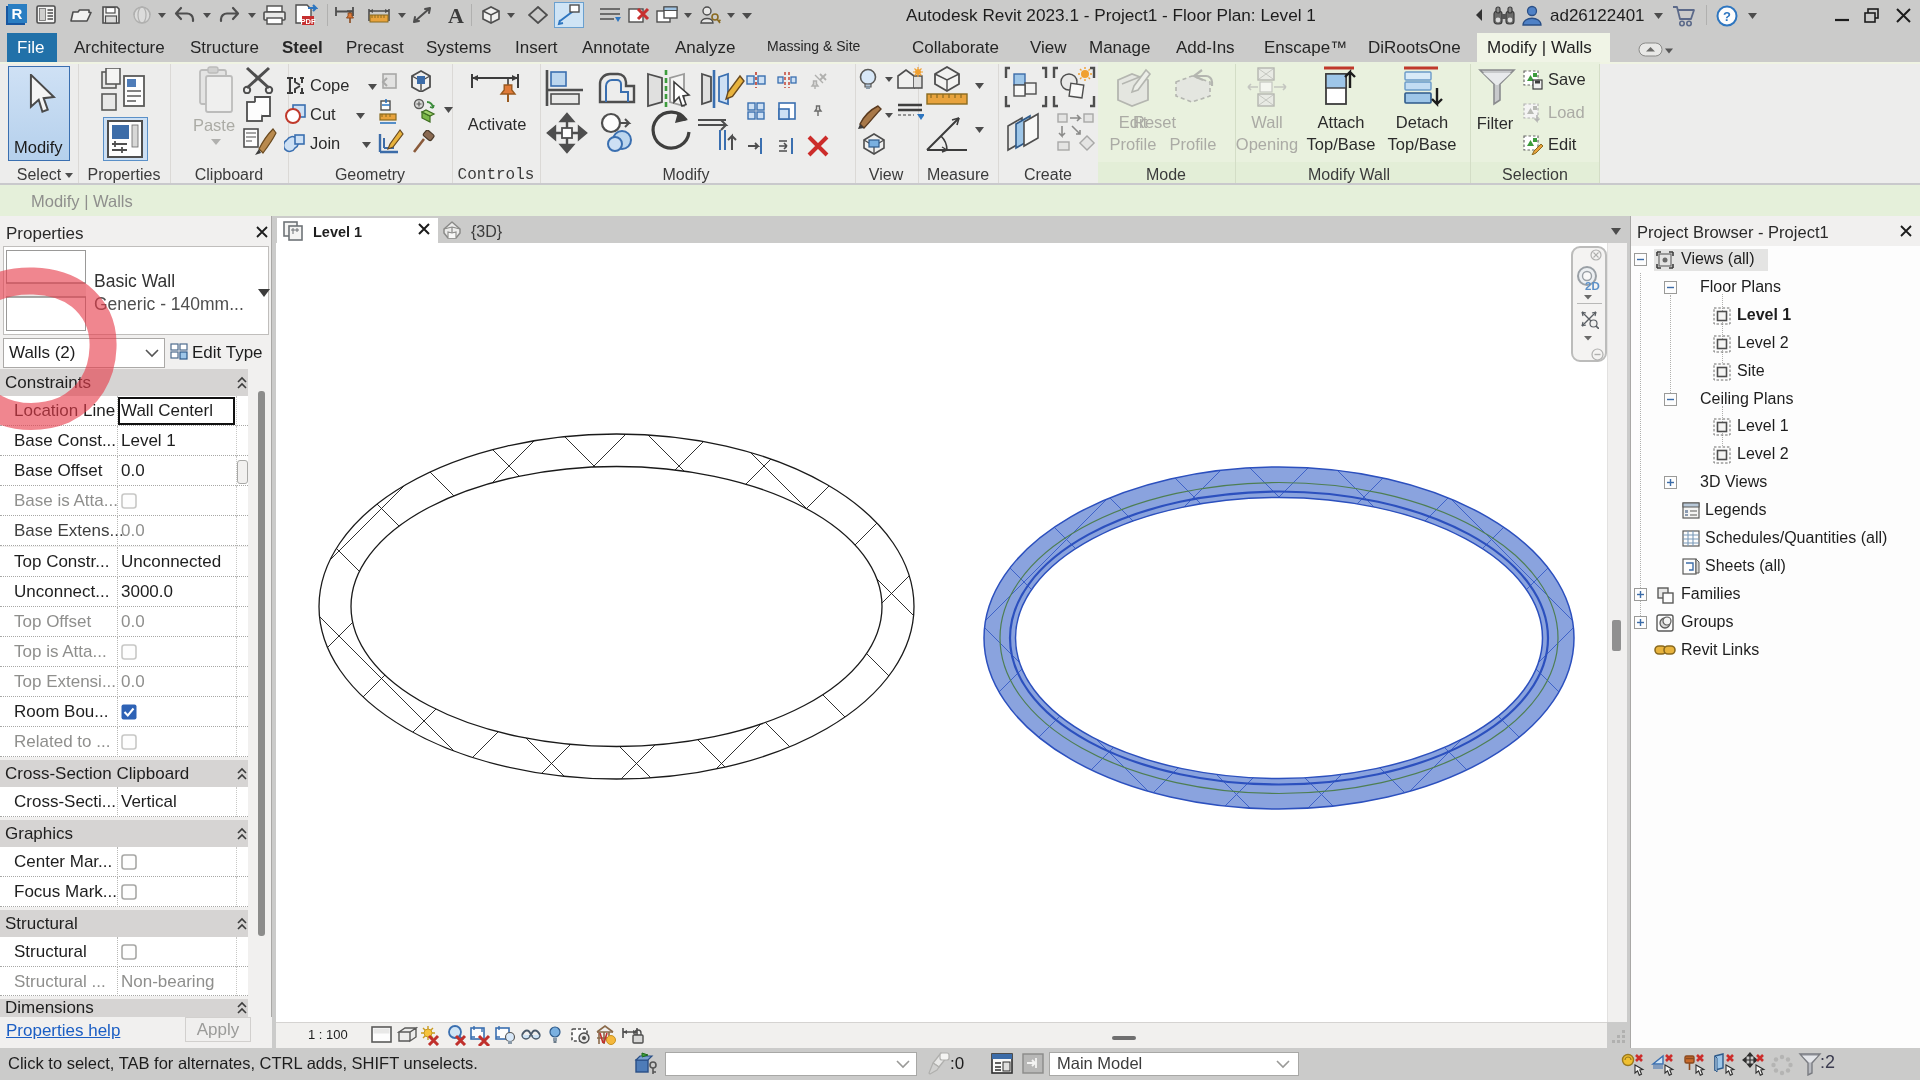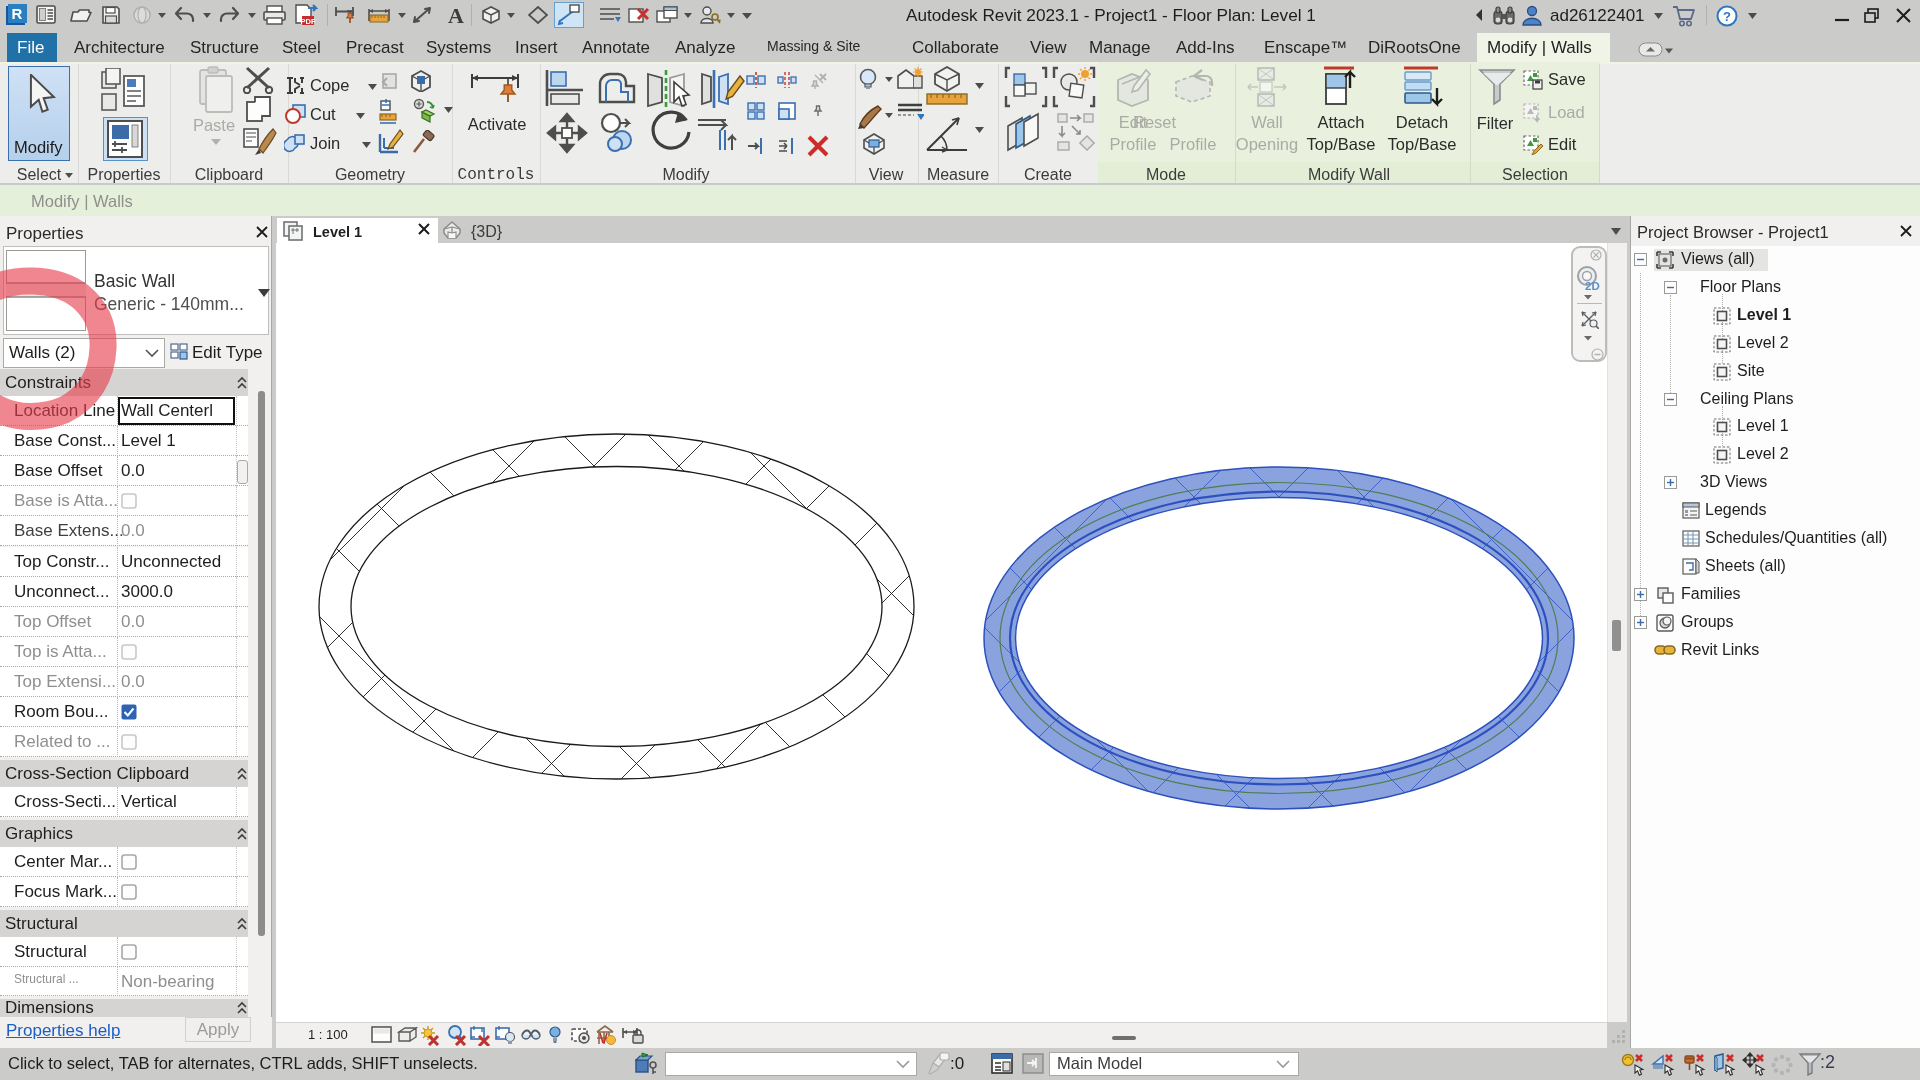--- a/index.html
+++ b/index.html
@@ -168,21 +168,21 @@
     <rect x="2" y="6" width="10" height="9" fill="#cbcbca" stroke="#1c1c1c" stroke-width="1.6"></rect>
   </svg>
 <svg class="abs" style="left:1895px;top:7px" width="17" height="17" viewBox="0 0 17 17">
     <path d="M2 2 L15 15 M15 2 L2 15" stroke="#1c1c1c" stroke-width="2"></path>
   </svg>
 <div class="abs" style="left:0px;top:30px;width:1920px;height:32px;background:#cbcbca;"></div>
 <div class="abs" style="left:7px;top:33px;width:50px;height:29px;background:#2171a9;"></div>
 <div class="abs txt" style="left:17px;top:38px;font-size:17px;color:#ffffff;font-weight:normal;">File</div>
 <div class="abs txt" style="left:74px;top:38px;font-size:17px;color:#262626;font-weight:normal;">Architecture</div>
 <div class="abs txt" style="left:190px;top:38px;font-size:17px;color:#262626;font-weight:normal;">Structure</div>
-<div class="abs txt" style="left:282px;top:38px;font-size:17px;color:#262626;font-weight:normal;">Steel</div>
+<div class="abs txt" style="left:282px;top:38px;font-size:17px;color:#262626;font-weight:bold;">Steel</div>
 <div class="abs txt" style="left:346px;top:38px;font-size:17px;color:#262626;font-weight:normal;">Precast</div>
 <div class="abs txt" style="left:426px;top:38px;font-size:17px;color:#262626;font-weight:normal;">Systems</div>
 <div class="abs txt" style="left:515px;top:38px;font-size:17px;color:#262626;font-weight:normal;">Insert</div>
 <div class="abs txt" style="left:582px;top:38px;font-size:17px;color:#262626;font-weight:normal;">Annotate</div>
 <div class="abs txt" style="left:675px;top:38px;font-size:17px;color:#262626;font-weight:normal;">Analyze</div>
 <div class="abs txt" style="left:767px;top:38px;font-size:14px;color:#262626;font-weight:normal;">Massing &amp; Site</div>
 <div class="abs txt" style="left:912px;top:38px;font-size:17px;color:#262626;font-weight:normal;">Collaborate</div>
 <div class="abs txt" style="left:1030px;top:38px;font-size:17px;color:#262626;font-weight:normal;">View</div>
 <div class="abs txt" style="left:1089px;top:38px;font-size:17px;color:#262626;font-weight:normal;">Manage</div>
 <div class="abs txt" style="left:1176px;top:38px;font-size:17px;color:#262626;font-weight:normal;text-align:center;">Add-Ins</div>
@@ -700,21 +700,21 @@
 <div class="abs" style="left:0px;top:937px;width:248px;height:30px;background:#ffffff;border-bottom:1px dotted #a8a8a6;"></div>
 <div class="abs" style="left:117px;top:937px;width:1px;height:30px;background:#fff;border-left:1px dotted #b8b8b6;"></div>
 <div class="abs" style="left:236px;top:937px;width:1px;height:30px;background:#fff;border-left:1px dotted #c8c8c6;"></div>
 <div class="abs txt" style="left:14px;top:942.0px;font-size:17px;color:#1e1e1e;font-weight:normal;">Structural</div>
 <svg class="abs" style="left:121px;top:944.0px" width="16" height="16" viewBox="0 0 16 16">
     <rect x="1" y="1" width="14" height="14" rx="2.5" fill="#fdfdfd" stroke="#a8a8a6" stroke-width="1.6"></rect>
   </svg>
 <div class="abs" style="left:0px;top:967px;width:248px;height:29px;background:#ffffff;border-bottom:1px dotted #a8a8a6;"></div>
 <div class="abs" style="left:117px;top:967px;width:1px;height:29px;background:#fff;border-left:1px dotted #b8b8b6;"></div>
 <div class="abs" style="left:236px;top:967px;width:1px;height:29px;background:#fff;border-left:1px dotted #c8c8c6;"></div>
-<div class="abs txt" style="left:14px;top:971.5px;font-size:12px;color:#8f8f8d;font-weight:normal;">Structural ...</div>
+<div class="abs txt" style="left:14px;top:971.5px;font-size:17px;color:#8f8f8d;font-weight:normal;">Structural ...</div>
 <div class="abs txt" style="left:121px;top:971.5px;font-size:17px;color:#8f8f8d;font-weight:normal;">Non-bearing</div>
 <div class="abs" style="left:0px;top:999px;width:248px;height:18px;background:#d6d4d3;"></div>
 <div class="abs txt" style="left:5px;top:998.0px;font-size:17px;color:#1e1e1e;font-weight:normal;">Dimensions</div>
 <svg class="abs" style="left:236px;top:1000.0px" width="12" height="16" viewBox="0 0 12 16">
     <path d="M2 7 L6 3 L10 7 M2 13 L6 9 L10 13" stroke="#3c3c3c" stroke-width="1.6" fill="none"></path>
   </svg>
 <div class="abs" style="left:237px;top:460px;width:11px;height:24px;background:#f2f1f0;border:1px solid #a9a9a7;border-radius:3px;"></div>
 <div class="abs" style="left:252px;top:369px;width:17px;height:648px;background:#f1f0ef;"></div>
 <div class="abs" style="left:258px;top:391px;width:7px;height:545px;background:#8c8c8b;border-radius:3px;"></div>
 <div class="abs" style="left:0px;top:1017px;width:272px;height:31px;background:#f1f0ef;"></div>

